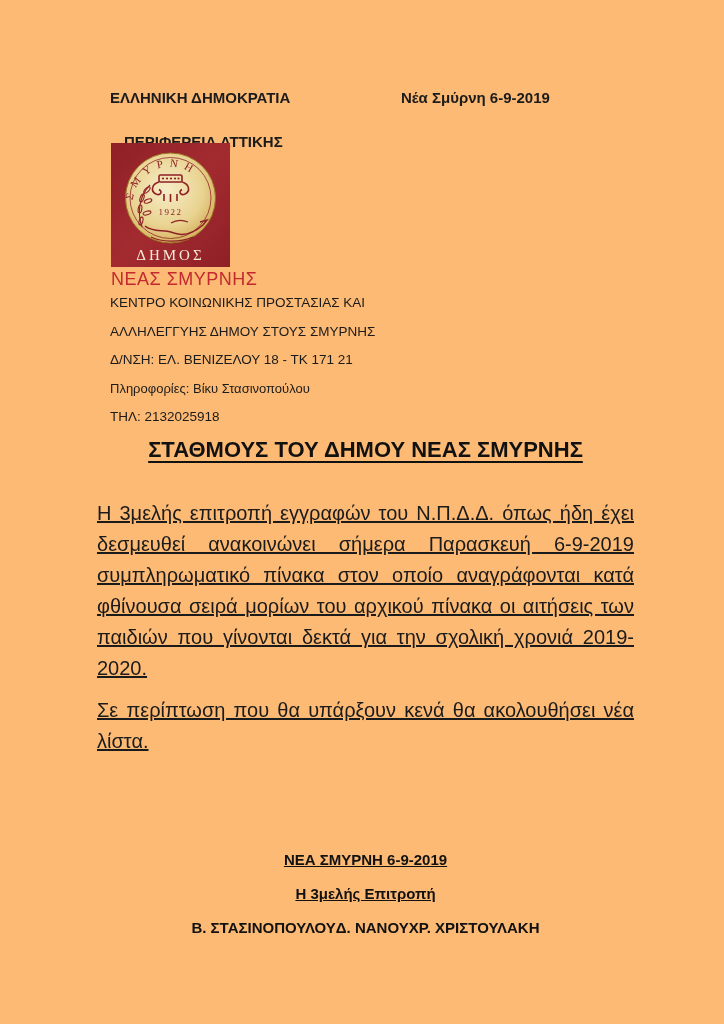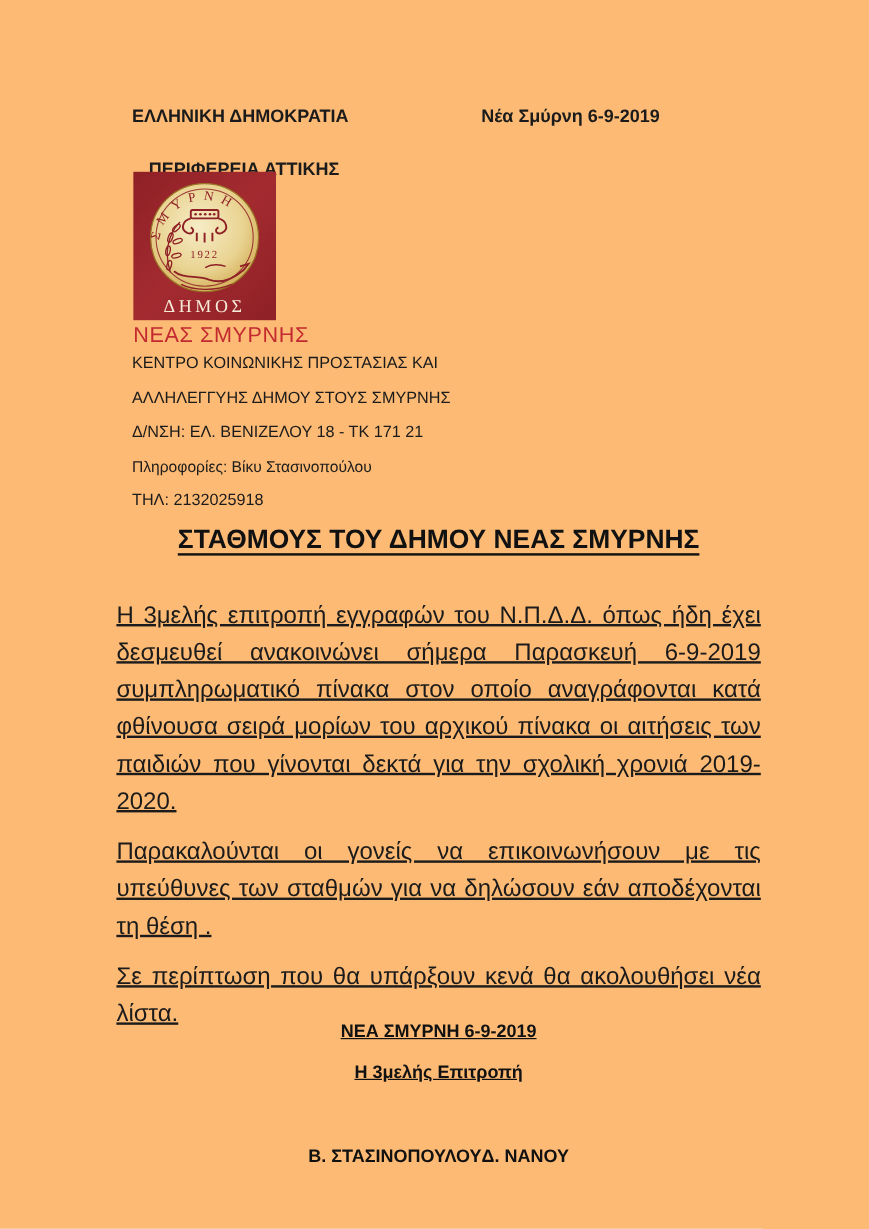--- a/index.html
+++ b/index.html
@@ -30,21 +30,21 @@
   .title .tline{
     text-decoration:underline;text-decoration-thickness:2px;text-underline-offset:4px;
   }
   .title sup{font-size:13px;line-height:0;}
 
   .bodytx{left:97px;top:498px;width:537px;font-size:20px;line-height:31px;text-align:justify;text-decoration:underline;}
   .bodytx p{margin:0 0 11px 0;}
 
   .footer{left:97px;top:843px;width:537px;text-align:center;font-weight:700;font-size:15px;color:#111;}
   .footer .f-line{line-height:34px;text-decoration:underline;}
-  .signs{display:flex;justify-content:center;line-height:34px;white-space:nowrap;margin-top:36px;}
+  .signs{display:flex;justify-content:center;line-height:34px;white-space:nowrap;}
 </style>
 </head>
 <body>
 
 <div class="page">
 
   <div class="abs hdr" id="org1">ΕΛΛΗΝΙΚΗ ΔΗΜΟΚΡΑΤΙΑ</div>
   <div class="abs hdr" id="hdate">Νέα Σμύρνη 6-9-2019</div>
   <div class="abs hdr" id="org2">ΠΕΡΙΦΕΡΕΙΑ ΑΤΤΙΚΗΣ</div>
 
@@ -117,26 +117,26 @@
     <div class="c-sm">Πληροφορίες: Βίκυ Στασινοπούλου</div>
     <div>ΤΗΛ: 2132025918</div>
   </div>
 
   <div class="abs title">
     <div class="tline">ΣΤΑΘΜΟΥΣ ΤΟΥ ΔΗΜΟΥ ΝΕΑΣ ΣΜΥΡΝΗΣ</div>
   </div>
 
   <div class="abs bodytx">
     <p>Η 3μελής επιτροπή εγγραφών του Ν.Π.Δ.Δ. όπως ήδη έχει δεσμευθεί ανακοινώνει σήμερα Παρασκευή 6-9-2019 συμπληρωματικό πίνακα στον οποίο αναγράφονται κατά φθίνουσα σειρά μορίων του αρχικού πίνακα οι αιτήσεις των παιδιών που γίνονται δεκτά για την σχολική χρονιά 2019-2020.</p>
-    <p>Παρακαλούνται οι γονείς να επικοινωνήσουν με τις υπεύθυνες των σταθμών για να δηλώσουν εάν αποδέχονται τη θέση .</p>
     <p>Σε περίπτωση που θα υπάρξουν κενά θα ακολουθήσει νέα λίστα.</p>
   </div>
 
   <div class="abs footer">
     <div class="f-line">ΝΕΑ ΣΜΥΡΝΗ 6-9-2019</div>
     <div class="f-line">Η 3μελής Επιτροπή</div>
     <div class="signs">
       <span>Β. ΣΤΑΣΙΝΟΠΟΥΛΟΥ</span>
       <span>Δ. ΝΑΝΟΥ</span>
+      <span>ΧΡ. ΧΡΙΣΤΟΥΛΑΚΗ</span>
     </div>
   </div>
 
 </div>
 
 </body></html>

